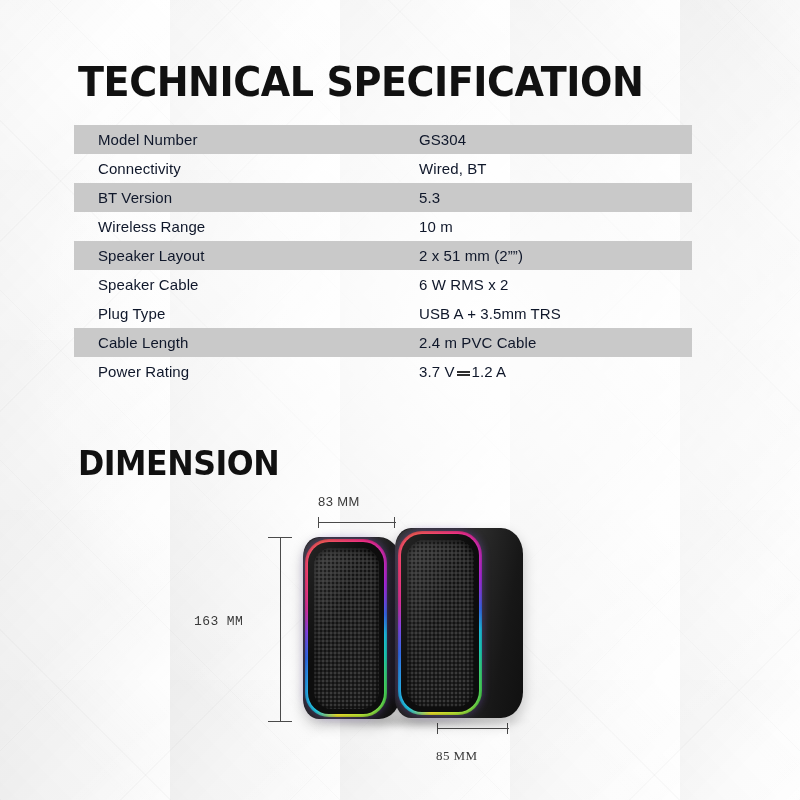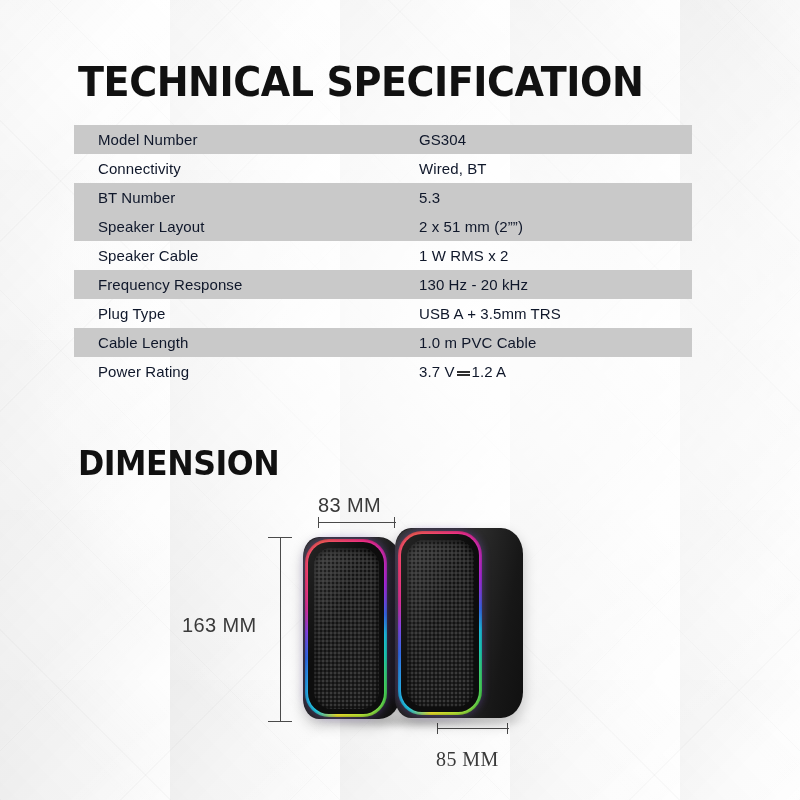--- a/index.html
+++ b/index.html
@@ -73,25 +73,25 @@
     content:"";position:absolute;left:0;width:13px;height:1.6px;background:#2e2e2e;
   }
   .dc-sym:before{top:3px;}
   .dc-sym:after{top:6.4px;}
 
   
   #dim-area{position:absolute;left:0;top:470px;width:800px;height:330px;}
 
   .dim-label{
     position:absolute;
-    font-size:20px;color:#3a3a3a;white-space:nowrap;
+    font-size:13px;color:#3a3a3a;white-space:nowrap;
     letter-spacing:0.4px;
   }
   #label-83{left:318px;top:24px;}
-  #label-163{left:182px;top:144px;}
+  #label-163{left:194px;top:144px;font-family:Liberation Mono, monospace;}
   #label-85{left:436px;top:278px;font-family:Liberation Serif, serif;}
 
   .hline{position:absolute;height:1.4px;background:#4a4a4a;}
   .vline{position:absolute;width:1.4px;background:#4a4a4a;}
   .tick-v{position:absolute;width:1.4px;height:11px;background:#4a4a4a;}
   .tick-h{position:absolute;height:1.4px;width:24px;background:#4a4a4a;}
 
   
   #cal83-line{left:318px;top:52px;width:78px;}
   #cal83-t1{left:318px;top:47px;}
@@ -198,48 +198,48 @@
       <div class="spec-label">Model Number</div>
       <div class="spec-value">GS304</div>
     </div>
 
     <div class="spec-row">
       <div class="spec-label">Connectivity</div>
       <div class="spec-value">Wired, BT</div>
     </div>
 
     <div class="spec-row shaded">
-      <div class="spec-label">BT Number</div>
+      <div class="spec-label">BT Version</div>
       <div class="spec-value">5.3</div>
     </div>
 
+    <div class="spec-row">
+      <div class="spec-label">Wireless Range</div>
+      <div class="spec-value">10 m</div>
+    </div>
 
     <div class="spec-row shaded">
       <div class="spec-label">Speaker Layout</div>
       <div class="spec-value">2 x 51 mm (2””)</div>
     </div>
 
     <div class="spec-row">
       <div class="spec-label">Speaker Cable</div>
-      <div class="spec-value">1 W RMS x 2</div>
-    </div>
-
-    <div class="spec-row shaded">
-      <div class="spec-label">Frequency Response</div>
-      <div class="spec-value">130 Hz - 20 kHz</div>
-    </div>
+      <div class="spec-value">6 W RMS x 2</div>
+    </div>
+
 
     <div class="spec-row">
       <div class="spec-label">Plug Type</div>
       <div class="spec-value">USB A + 3.5mm TRS</div>
     </div>
 
     <div class="spec-row shaded">
       <div class="spec-label">Cable Length</div>
-      <div class="spec-value">1.0 m PVC Cable</div>
+      <div class="spec-value">2.4 m PVC Cable</div>
     </div>
 
     <div class="spec-row">
       <div class="spec-label">Power Rating</div>
       <div class="spec-value">
         <span>3.7 V</span><span class="dc-sym"></span><span>1.2 A</span>
       </div>
     </div>
 
   </div>

